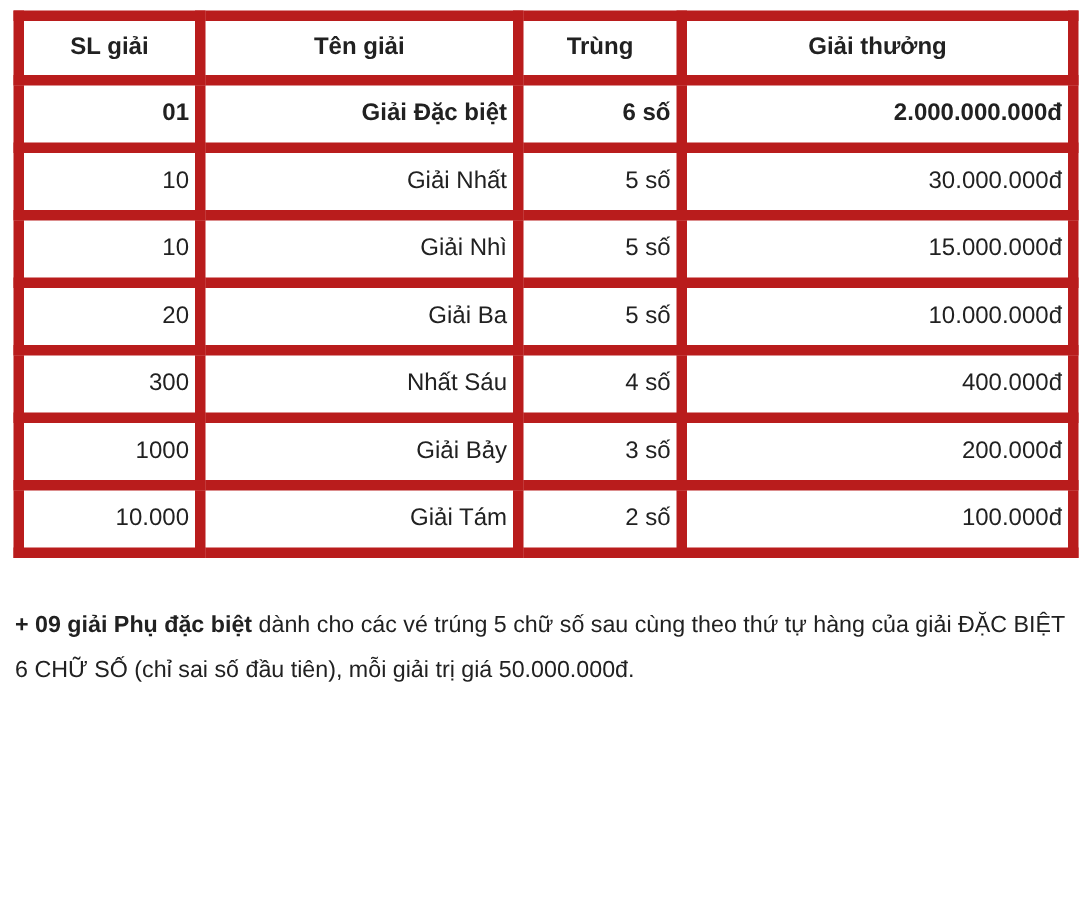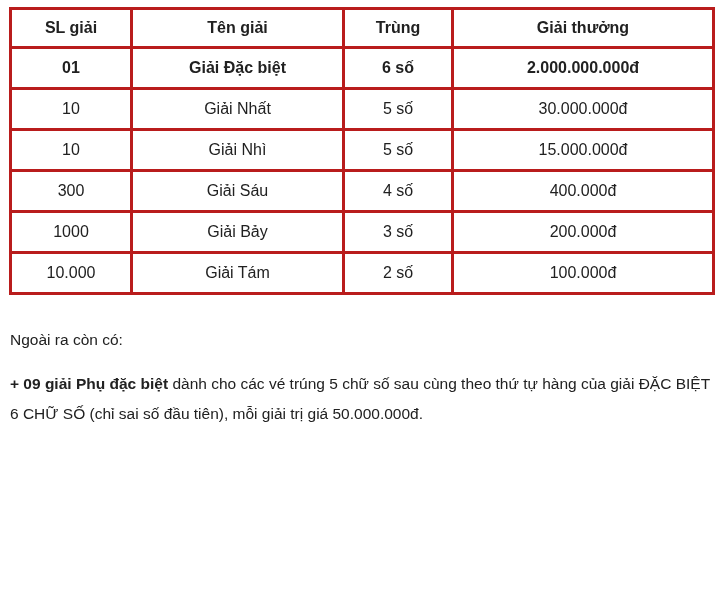--- a/index.html
+++ b/index.html
@@ -18,35 +18,36 @@
     height: 604px;
     padding: 7px 8px 0 9px;
   }
   table.prize-table {
     border-collapse: collapse;
     table-layout: fixed;
     width: 703px;
   }
   .prize-table th,
   .prize-table td {
-    border: 3px solid #b91c1c;
+    border: 7px solid #b91c1c;
     text-align: center;
     vertical-align: middle;
     font-size: 16px;
     padding: 0 4px;
     overflow: hidden;
     white-space: nowrap;
   }
   .prize-table th {
     height: 36px;
     font-weight: bold;
   }
   .prize-table td {
     height: 38px;
     font-weight: normal;
+    text-align: right;
   }
   .prize-table tr.bold-row td {
     font-weight: bold;
   }
   .notes {
     margin-top: 30px;
     width: 702px;
   }
   .notes p {
     margin: 0 0 0 1px;
@@ -96,38 +97,43 @@
           <td>5 số</td>
           <td>30.000.000đ</td>
         </tr>
         <tr>
           <td>10</td>
           <td>Giải Nhì</td>
           <td>5 số</td>
           <td>15.000.000đ</td>
         </tr>
         <tr>
+          <td>20</td>
+          <td>Giải Ba</td>
+          <td>5 số</td>
+          <td>10.000.000đ</td>
+        </tr>
+        <tr>
           <td>300</td>
-          <td>Giải Sáu</td>
+          <td>Nhất Sáu</td>
           <td>4 số</td>
           <td>400.000đ</td>
         </tr>
         <tr>
           <td>1000</td>
           <td>Giải Bảy</td>
           <td>3 số</td>
           <td>200.000đ</td>
         </tr>
         <tr>
           <td>10.000</td>
           <td>Giải Tám</td>
           <td>2 số</td>
           <td>100.000đ</td>
         </tr>
       </tbody>
   </table>
 
   <div class="notes">
-    <p class="intro">Ngoài ra còn có:</p>
     <p class="note"><span class="lead">+ 09 giải Phụ đặc biệt</span><span> dành cho các vé trúng 5 chữ số sau cùng theo thứ tự hàng của giải ĐẶC BIỆT 6 CHỮ SỐ (chỉ sai số đầu tiên), mỗi giải trị giá 50.000.000đ.</span></p>
   </div>
 
 </div>
 
 </body></html>

